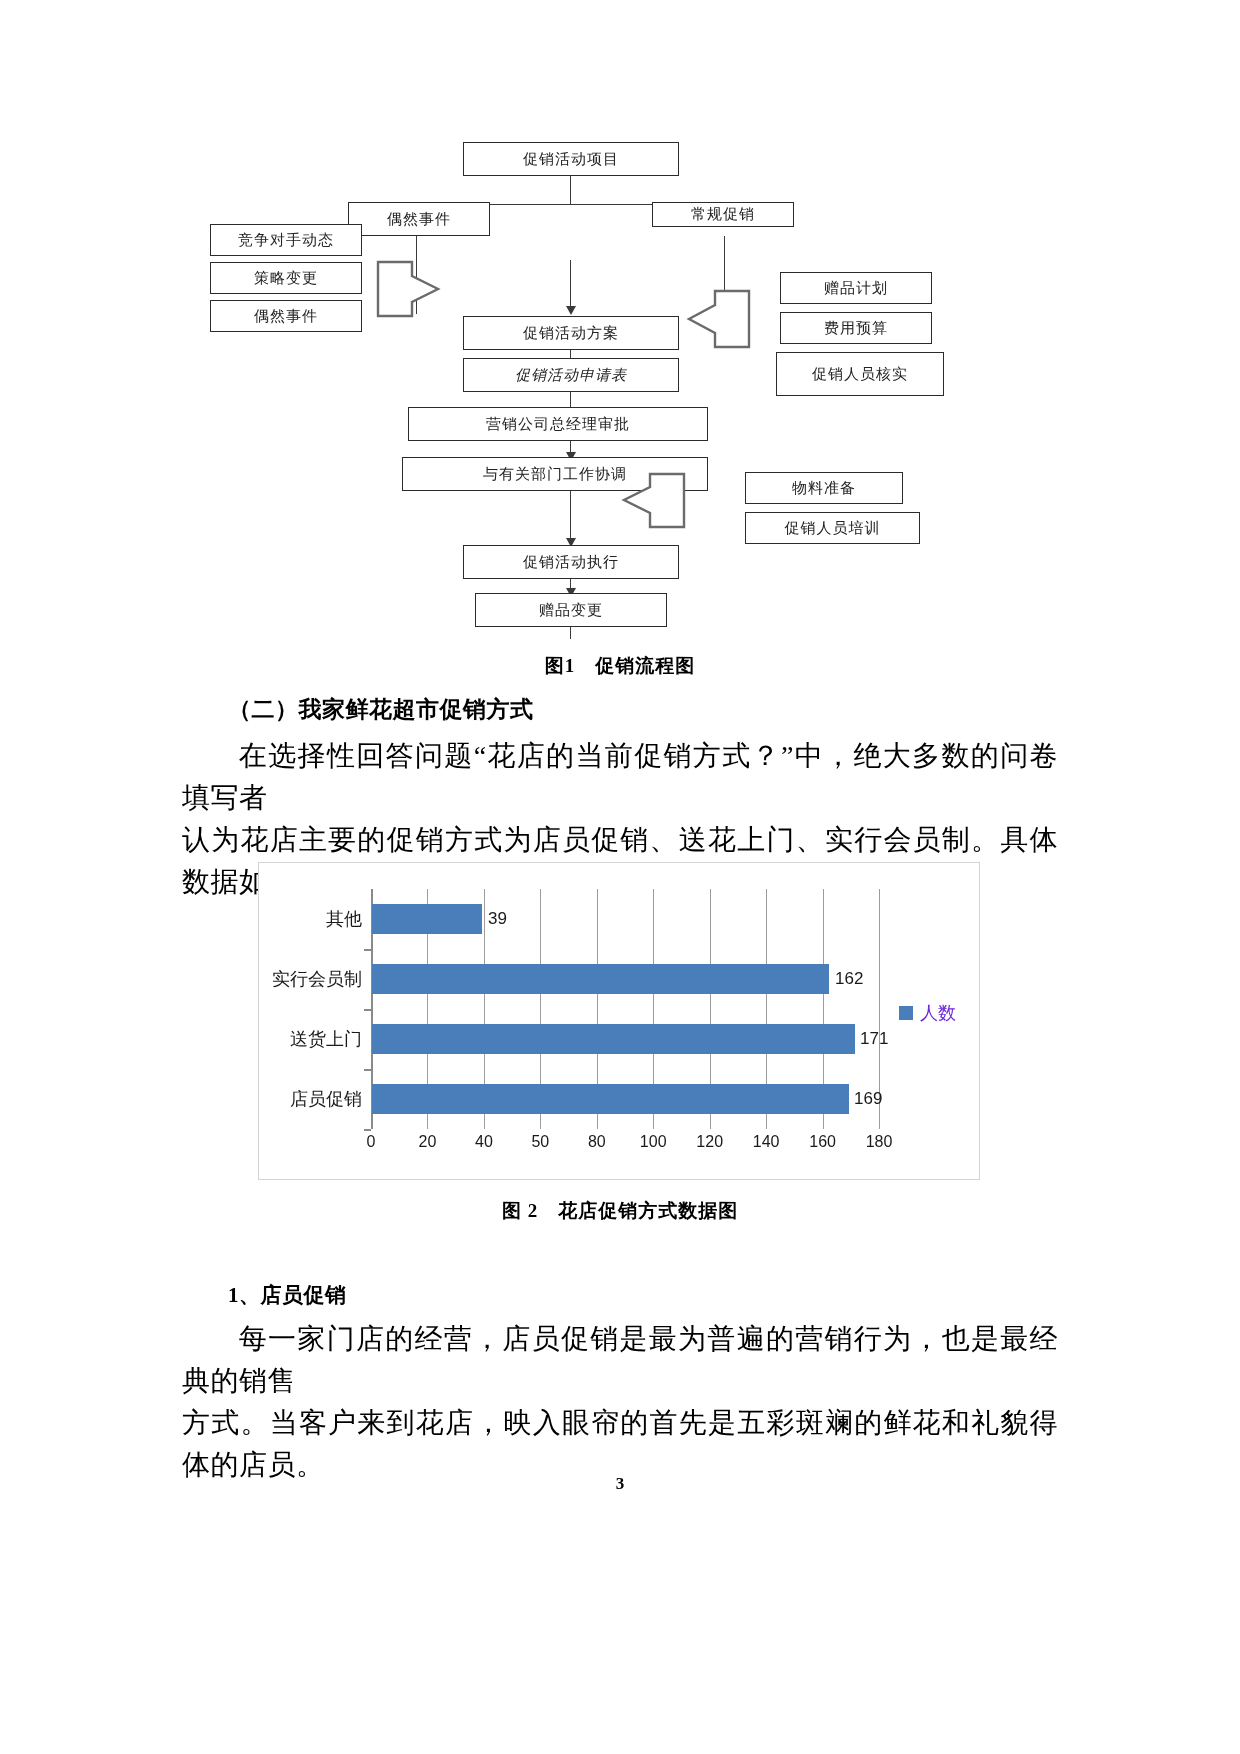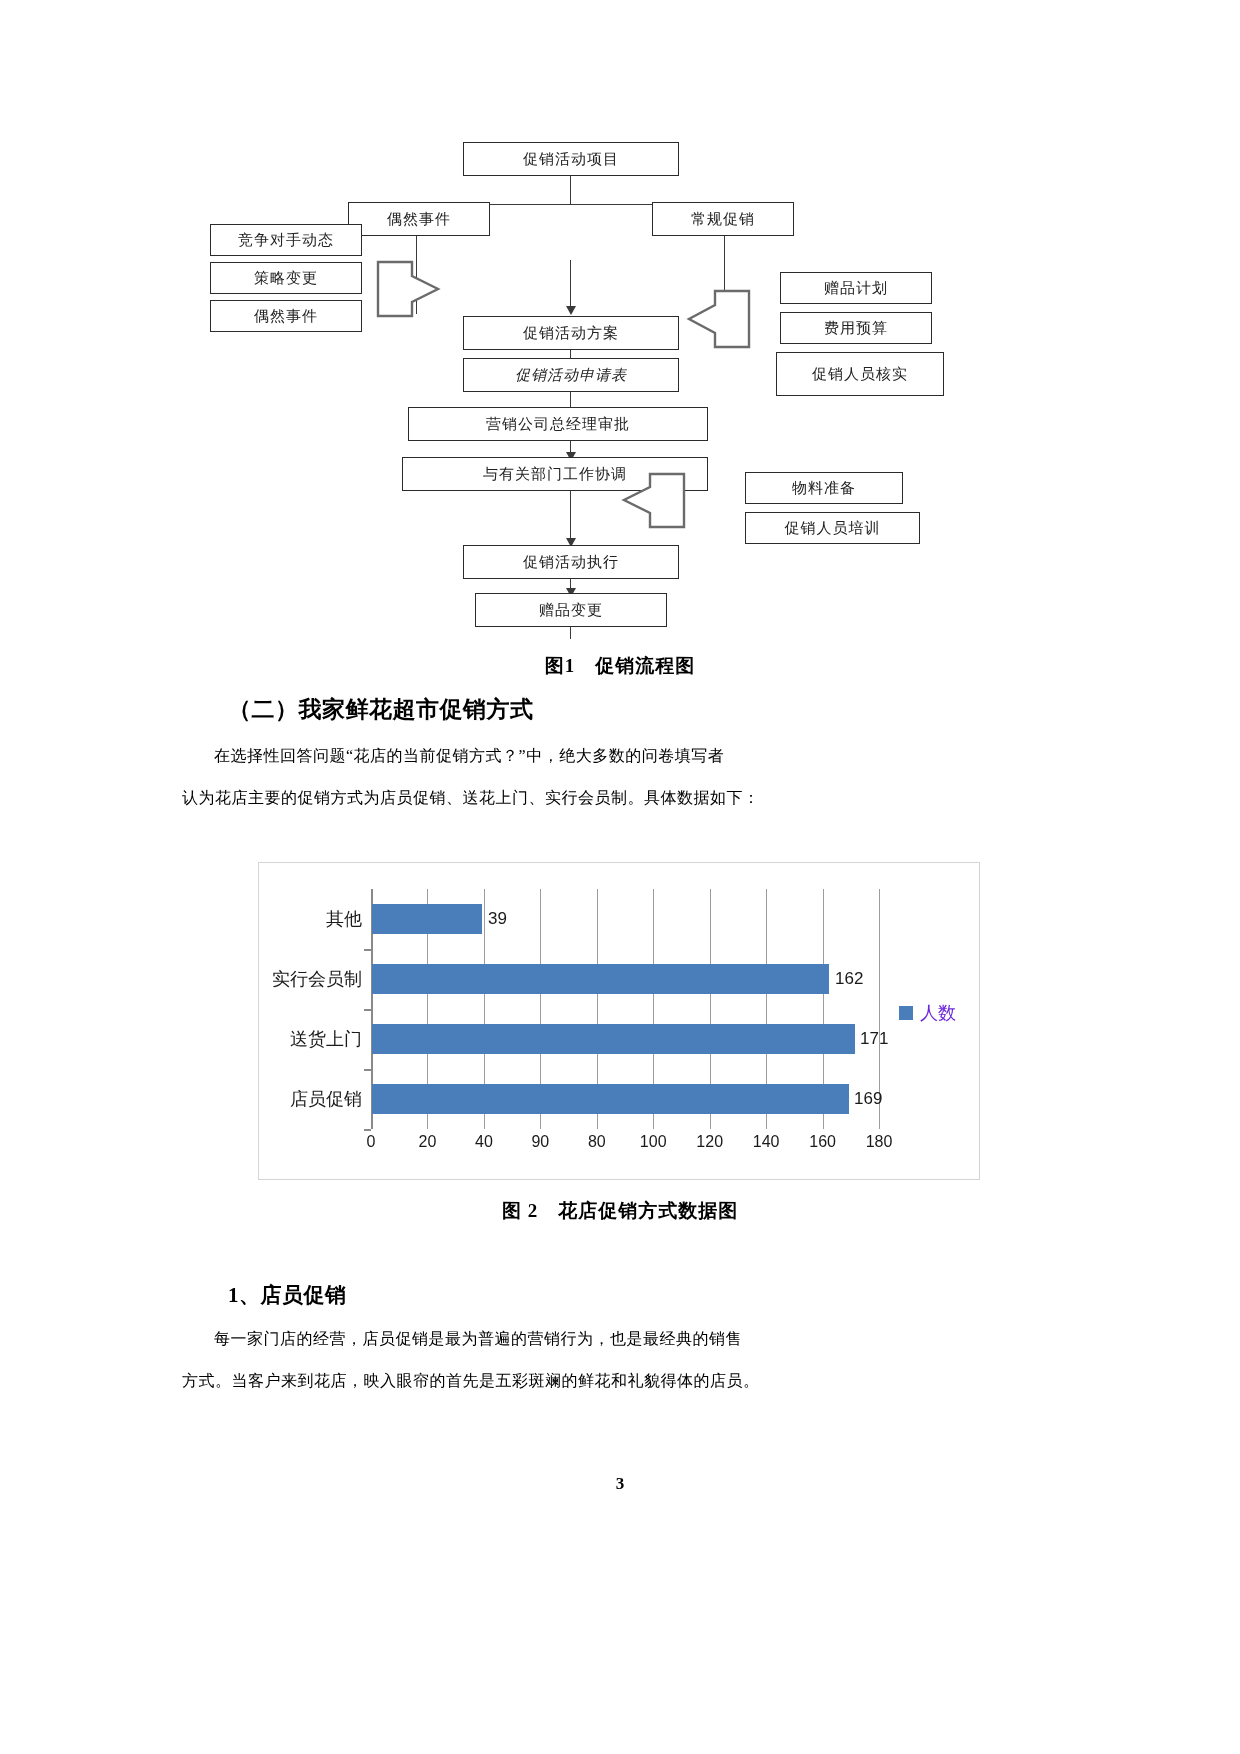--- a/index.html
+++ b/index.html
@@ -75,21 +75,21 @@
   .heading {
     position: absolute;
     font-family: "Liberation Serif", "DejaVu Serif", serif;
     font-weight: bold;
     font-size: 23px;
     letter-spacing: 0.5px;
   }
   .para {
     position: absolute;
     font-family: "Liberation Serif", "DejaVu Serif", serif;
-    font-size: 16px;
+    font-size: 28px;
     line-height: 42px;
     text-align: justify;
     text-justify: inter-ideograph;
     letter-spacing: 0.5px;
   }
   .para .indent { display:inline-block; width: 2em; }
 
   
   .chartbox {
     position: absolute;
@@ -191,21 +191,21 @@
   <div class="flow">
 
     <div class="fbox" style="left:283px; top:22px; width:216px; height:34px;">促销活动项目</div>
 
     <div class="fline v" style="left:390px; top:56px; height:28px;"></div>
     <div class="fline h" style="left:236px; top:84px; width:308px;"></div>
     <div class="fline v" style="left:236px; top:84px; height:14px;"></div>
     <div class="fline v" style="left:544px; top:84px; height:14px;"></div>
 
     <div class="fbox" style="left:168px; top:82px; width:142px; height:34px;">偶然事件</div>
-    <div class="fbox" style="left:472px; top:82px; width:142px; height:34px;">常规促销</div>
+    <div class="fbox" style="left:472px; top:82px; width:142px; height:25px;">常规促销</div>
 
     <div class="fline v" style="left:236px; top:116px; height:78px;"></div>
     <div class="fline v" style="left:544px; top:116px; height:78px;"></div>
     <div class="fline v" style="left:390px; top:140px; height:48px;"></div>
     <div class="arrowhead-down" style="left:386px; top:186px;"></div>
 
     <div class="fbox" style="left:30px; top:104px; width:152px; height:32px;">竞争对手动态</div>
     <div class="fbox" style="left:30px; top:142px; width:152px; height:32px;">策略变更</div>
     <div class="fbox" style="left:30px; top:180px; width:152px; height:32px;">偶然事件</div>
 
@@ -299,21 +299,21 @@
       <div class="catlabel" style="top:135px;">送货上门</div>
       <div class="barval" style="left:489px; top:135px;">171</div>
 
       <div class="bar" style="left:1px; top:195px; width:477px;"></div>
       <div class="catlabel" style="top:195px;">店员促销</div>
       <div class="barval" style="left:483px; top:195px;">169</div>
 
       <div class="xtick" style="left:0px;">0</div>
       <div class="xtick" style="left:56.4px;">20</div>
       <div class="xtick" style="left:112.9px;">40</div>
-      <div class="xtick" style="left:169.3px;">90</div>
+      <div class="xtick" style="left:169.3px;">50</div>
       <div class="xtick" style="left:225.8px;">80</div>
       <div class="xtick" style="left:282.2px;">100</div>
       <div class="xtick" style="left:338.7px;">120</div>
       <div class="xtick" style="left:395.1px;">140</div>
       <div class="xtick" style="left:451.6px;">160</div>
       <div class="xtick" style="left:508px;">180</div>
     </div>
 
     <div class="legend">
       <span class="legend-swatch"></span>

